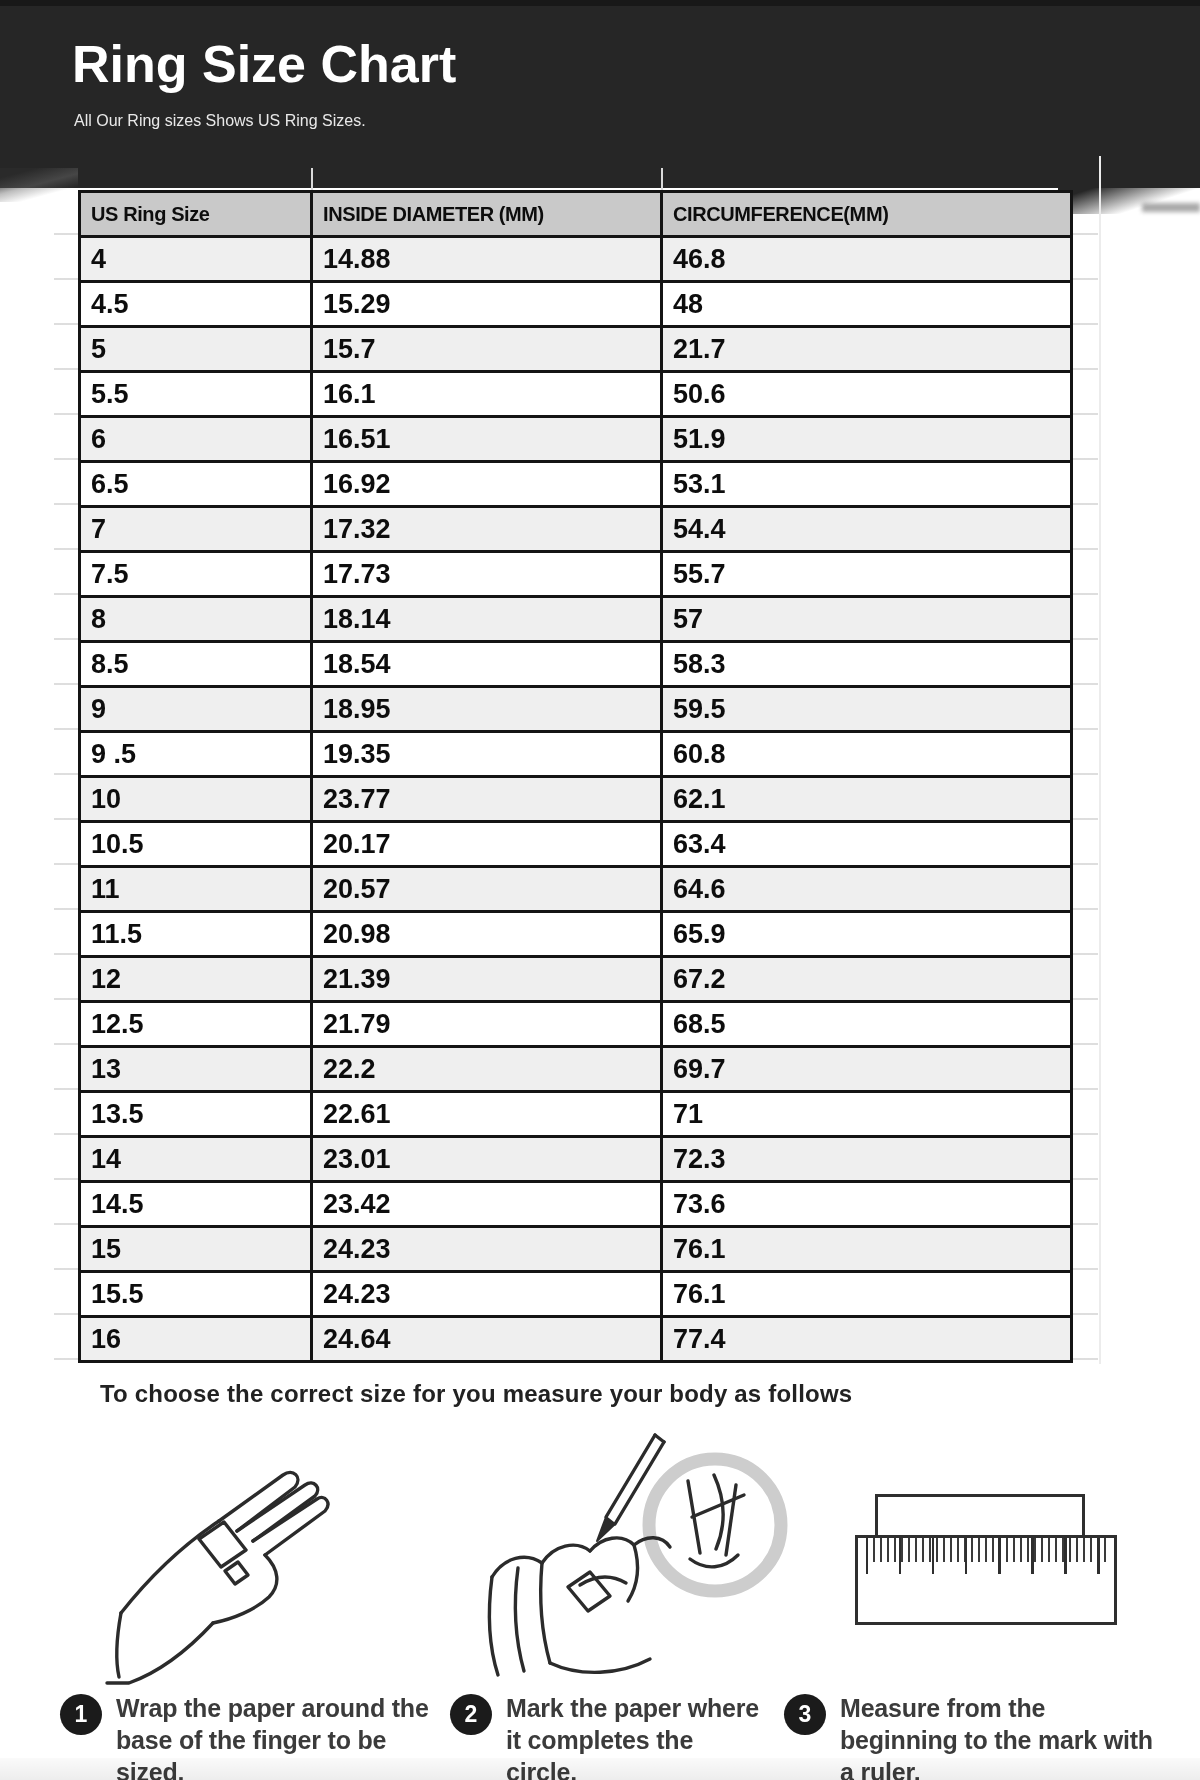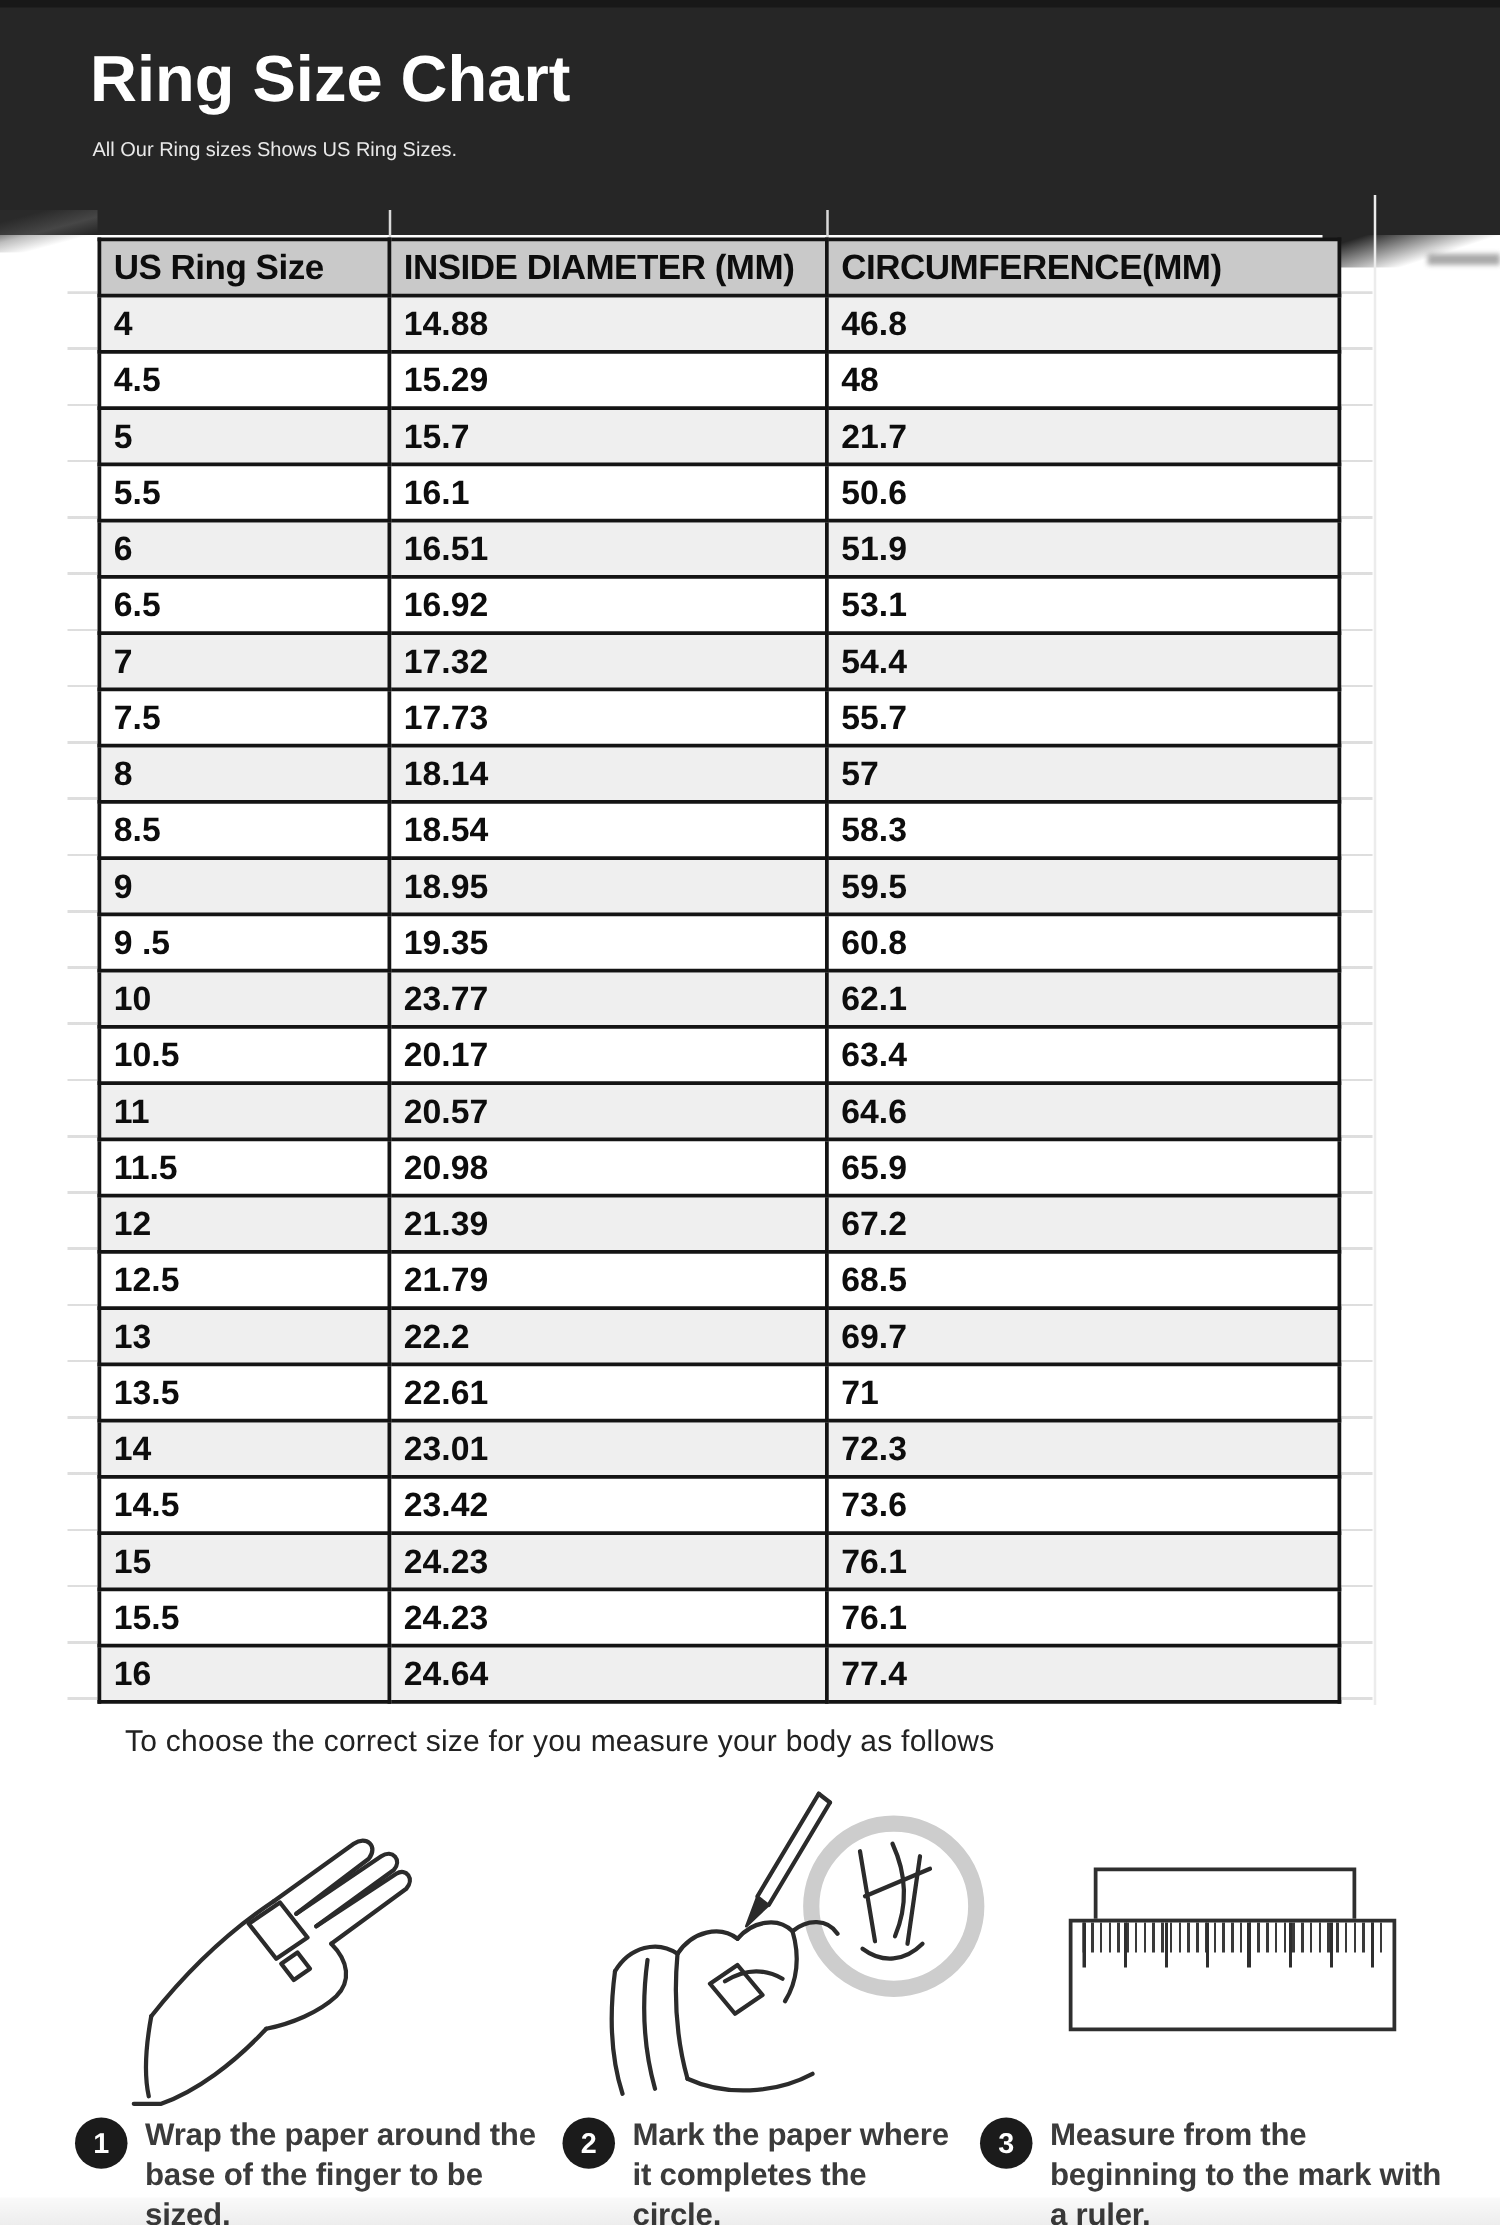--- a/index.html
+++ b/index.html
@@ -58,29 +58,29 @@
     position:absolute;left:78px;top:190px;width:992px;
     border-collapse:collapse;table-layout:fixed;
   }
   .size-table th,.size-table td{
     border:3px solid var(--table-border,#141414);
     height:42px;padding:0 4px 0 10px;
     font-size:27px;font-weight:bold;color:var(--cell-text,#0d0d0d);
     text-align:left;vertical-align:middle;white-space:nowrap;overflow:hidden;
   }
   .size-table th{
-    background:var(--header-row-bg,#c9c9c9);letter-spacing:-0.4px;font-size:28px;
+    background:var(--header-row-bg,#c9c9c9);letter-spacing:-0.4px;font-size:20px;
   }
   .size-table td{background:#ffffff;}
   .size-table tbody tr:nth-child(odd) td{background:var(--stripe-row-bg,#efefef);}
 
   
   .intro-text{
     position:absolute;left:100px;top:1380px;
-    font-size:24px;font-weight:normal;color:#222222;letter-spacing:0.2px;
+    font-size:24px;font-weight:bold;color:#222222;letter-spacing:0.2px;
   }
   .ill{position:absolute;}
   .ill path,.ill circle,.ill line{
     stroke:var(--illustration-stroke,#2b2b2b);stroke-width:3.4;fill:none;
     stroke-linecap:round;stroke-linejoin:round;
   }
   .ill .paper{fill:#ffffff;}
   .ill .ring{stroke:var(--magnifier-ring,#cdcdcd);stroke-width:13;}
   .ill .pen-tip{fill:#2b2b2b;stroke-width:2;}
 

